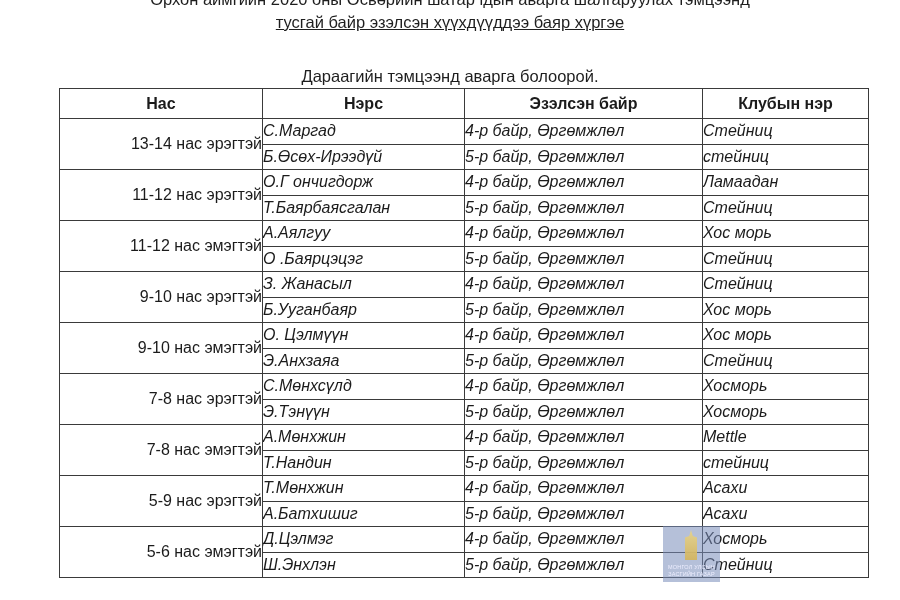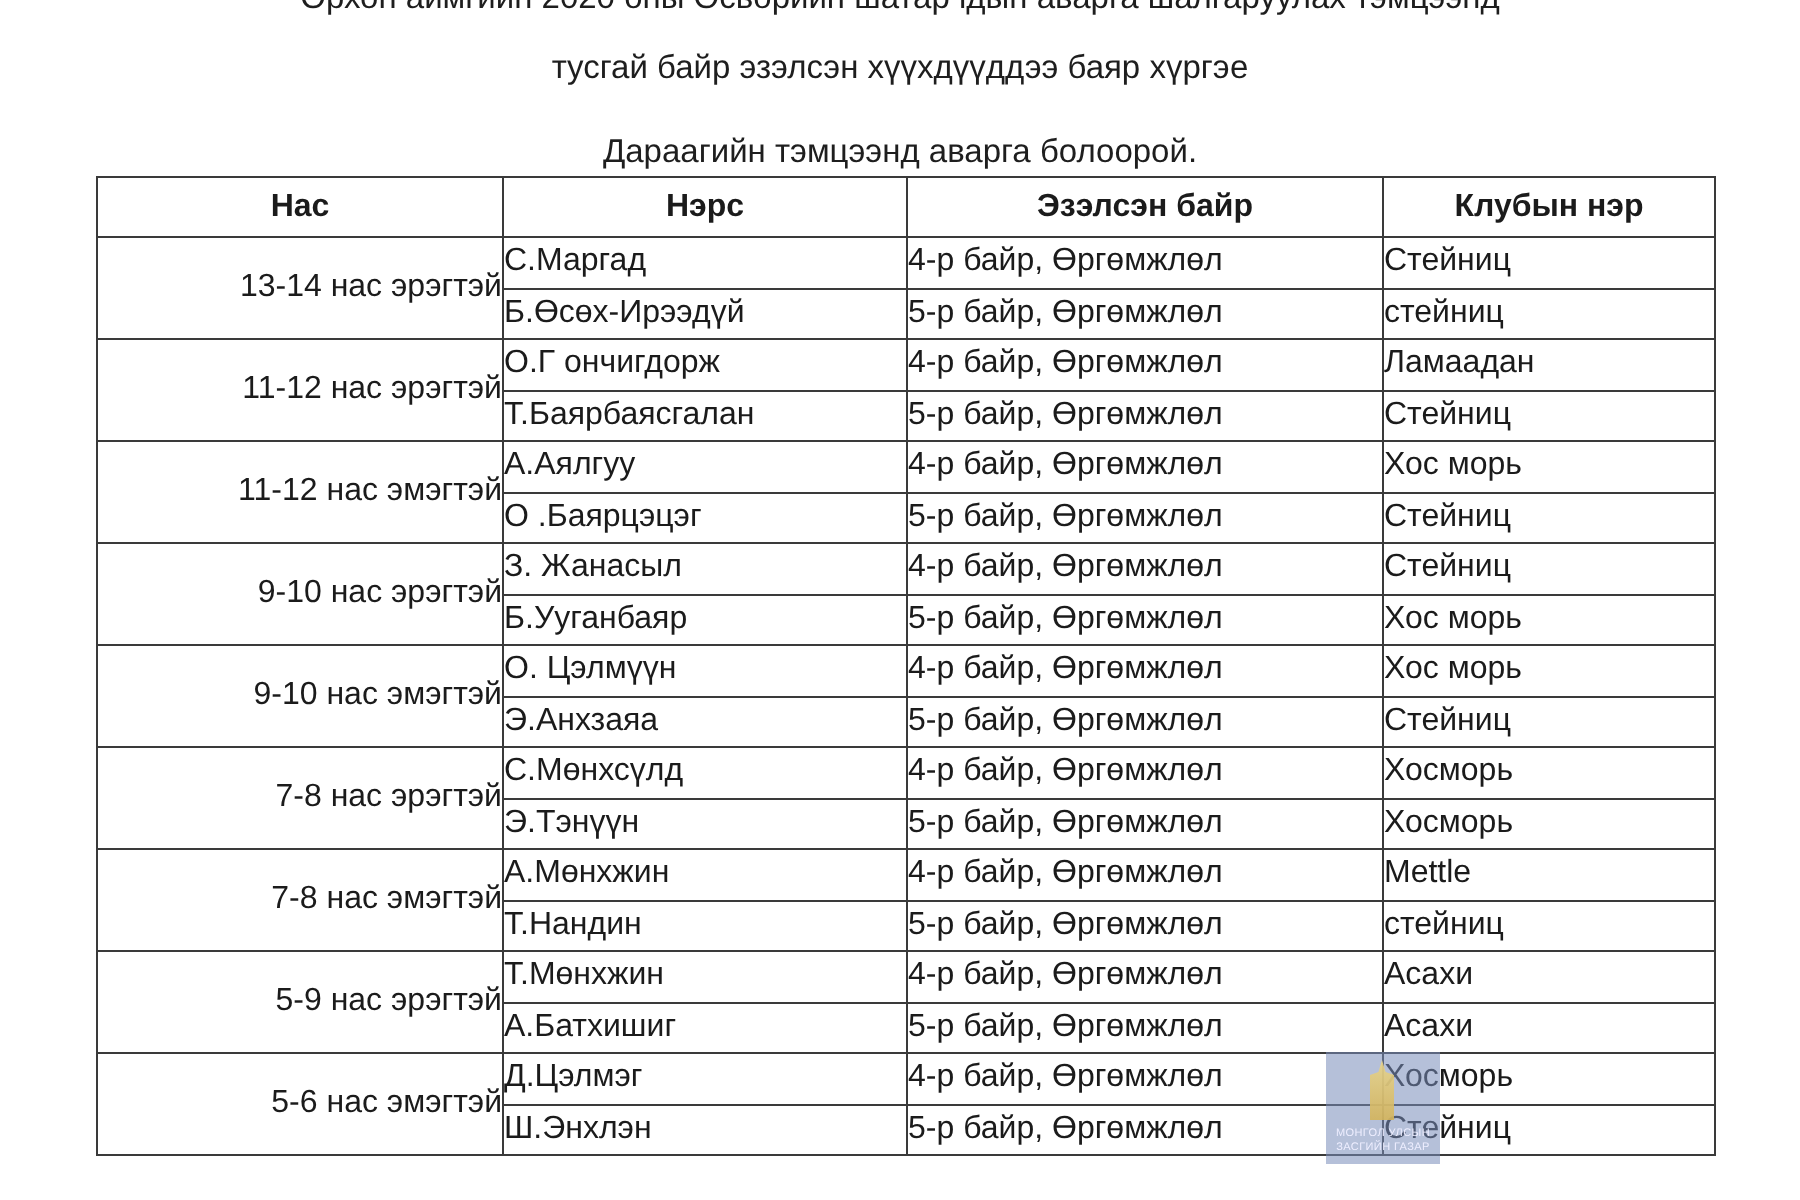--- a/index.html
+++ b/index.html
@@ -6,38 +6,38 @@
   body {
     width: 900px; height: 600px; overflow: hidden; position: relative;
     background: #ffffff; color: #1b1b1b;
     font-family: "Liberation Sans", "DejaVu Sans", sans-serif;
   }
   .heading-line {
     position: absolute; left: 0; width: 900px; text-align: center;
     font-size: 16.5px; color: #1e1e1e; white-space: nowrap;
   }
   #line1 { top: -10px; }
-  #line2 { top: 25px; }
+  #line2 { top: 13px; text-decoration: underline; }
   #line3 { top: 67px; }
   table.results {
-    position: absolute; left: 48px; top: 88px;
+    position: absolute; left: 59px; top: 88px;
     border-collapse: collapse; table-layout: fixed;
   }
   table.results th, table.results td {
     border: 1.3px solid #3a3a3a;
     padding: 0; height: 24.5px; font-size: 16px; line-height: 24px;
     white-space: nowrap; overflow: hidden;
   }
   table.results th {
     height: 29px; font-weight: bold; text-align: center; font-size: 16px;
   }
   td.age {
     font-weight: normal; text-align: right; vertical-align: middle;
   }
-  td.name, td.place, td.club { padding-left: 8px; }
+  td.name, td.place, td.club { padding-left: 8px; font-style: italic; }
   col.c1 { width: 203px; }
   col.c2 { width: 202px; }
   col.c3 { width: 238px; }
   col.c4 { width: 166px; }
   .watermark {
     position: absolute; left: 663px; top: 526px; width: 57px; height: 56px;
     background: rgba(120,140,185,0.55);
     display: flex; flex-direction: column; align-items: center; justify-content: flex-end;
   }
   .watermark .emblem {

